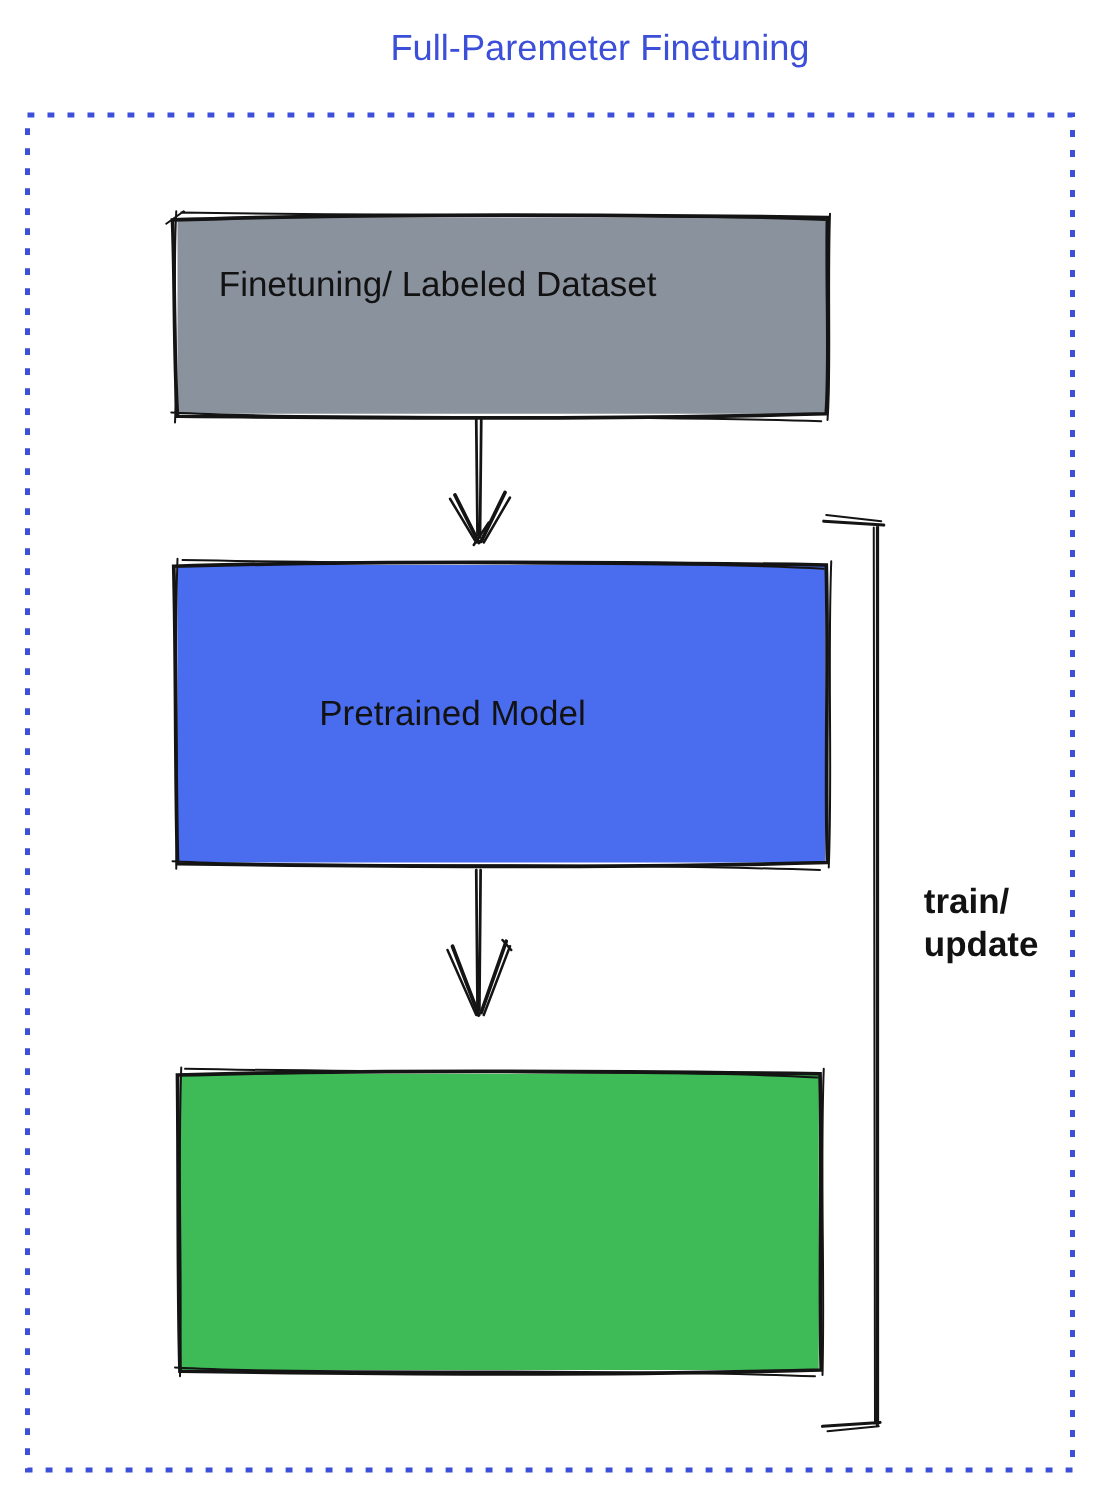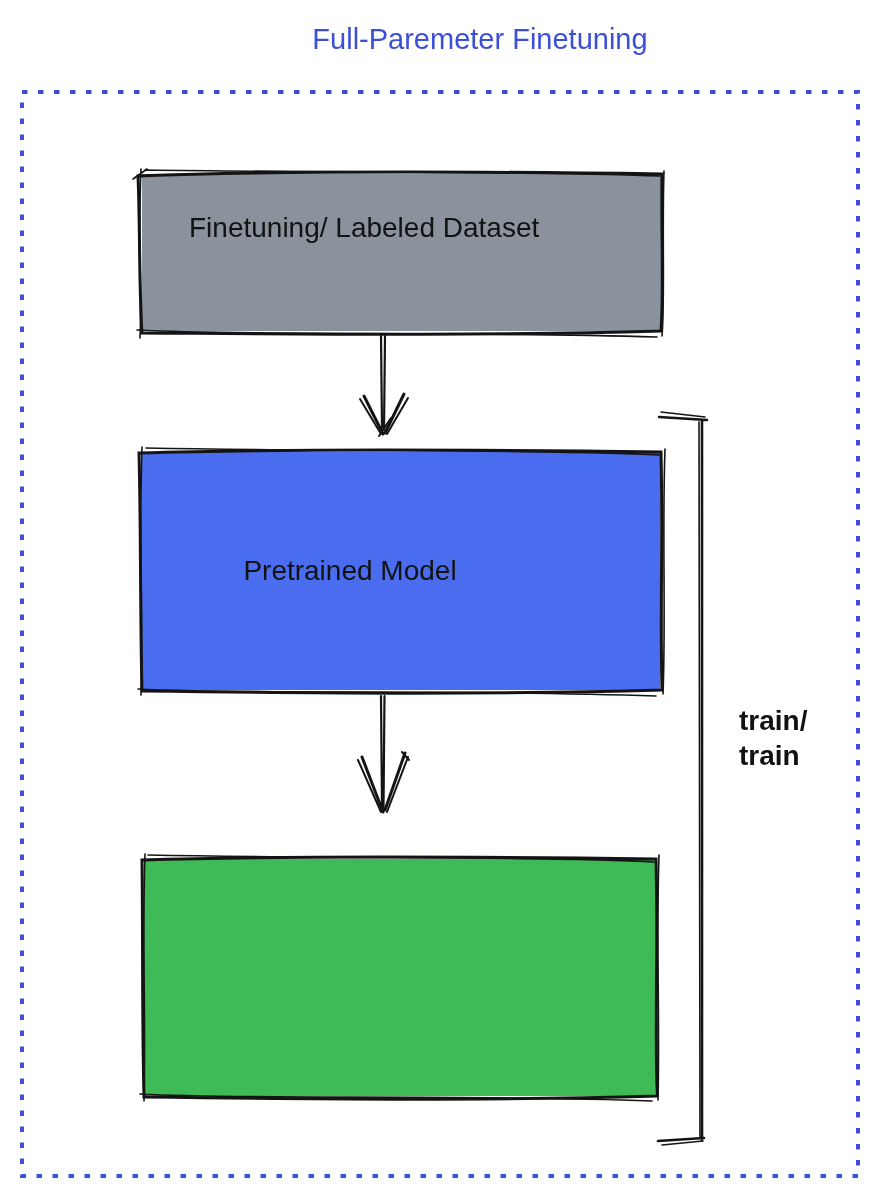--- a/index.html
+++ b/index.html
@@ -30,30 +30,30 @@
   .diagram-title {
     position: absolute;
     left: 0;
     top: 23px;
     width: 880px;
     text-align: center;
     font-size: 29px;
     white-space: nowrap;
   }
   .label-dataset {
-    left: 189px;
+    left: 175px;
     top: 213px;
   }
   .label-center {
     display: flex;
     align-items: center;
     justify-content: center;
   }
   .label-pretrained {
-    left: 128px;
+    left: 140px;
     top: 450px;
     width: 444px;
     height: 242px;
   }
   .label-classifier {
     left: 142px;
     top: 857px;
     width: 515px;
     height: 241px;
   }
@@ -111,16 +111,16 @@
 
   <div class="diagram-title" style="color: rgb(60, 79, 216); padding-left: 40px;">Full-Paremeter Finetuning</div>
 
   <div class="abs-label label-dataset">Finetuning/ Labeled Dataset</div>
 
   <div class="abs-label label-center label-pretrained">Pretrained Model</div>
 
 
   <div class="abs-label label-bracket">
     <div>train/</div>
-    <div>train</div>
+    <div>update</div>
   </div>
 
 </div>
 
 </body></html>

